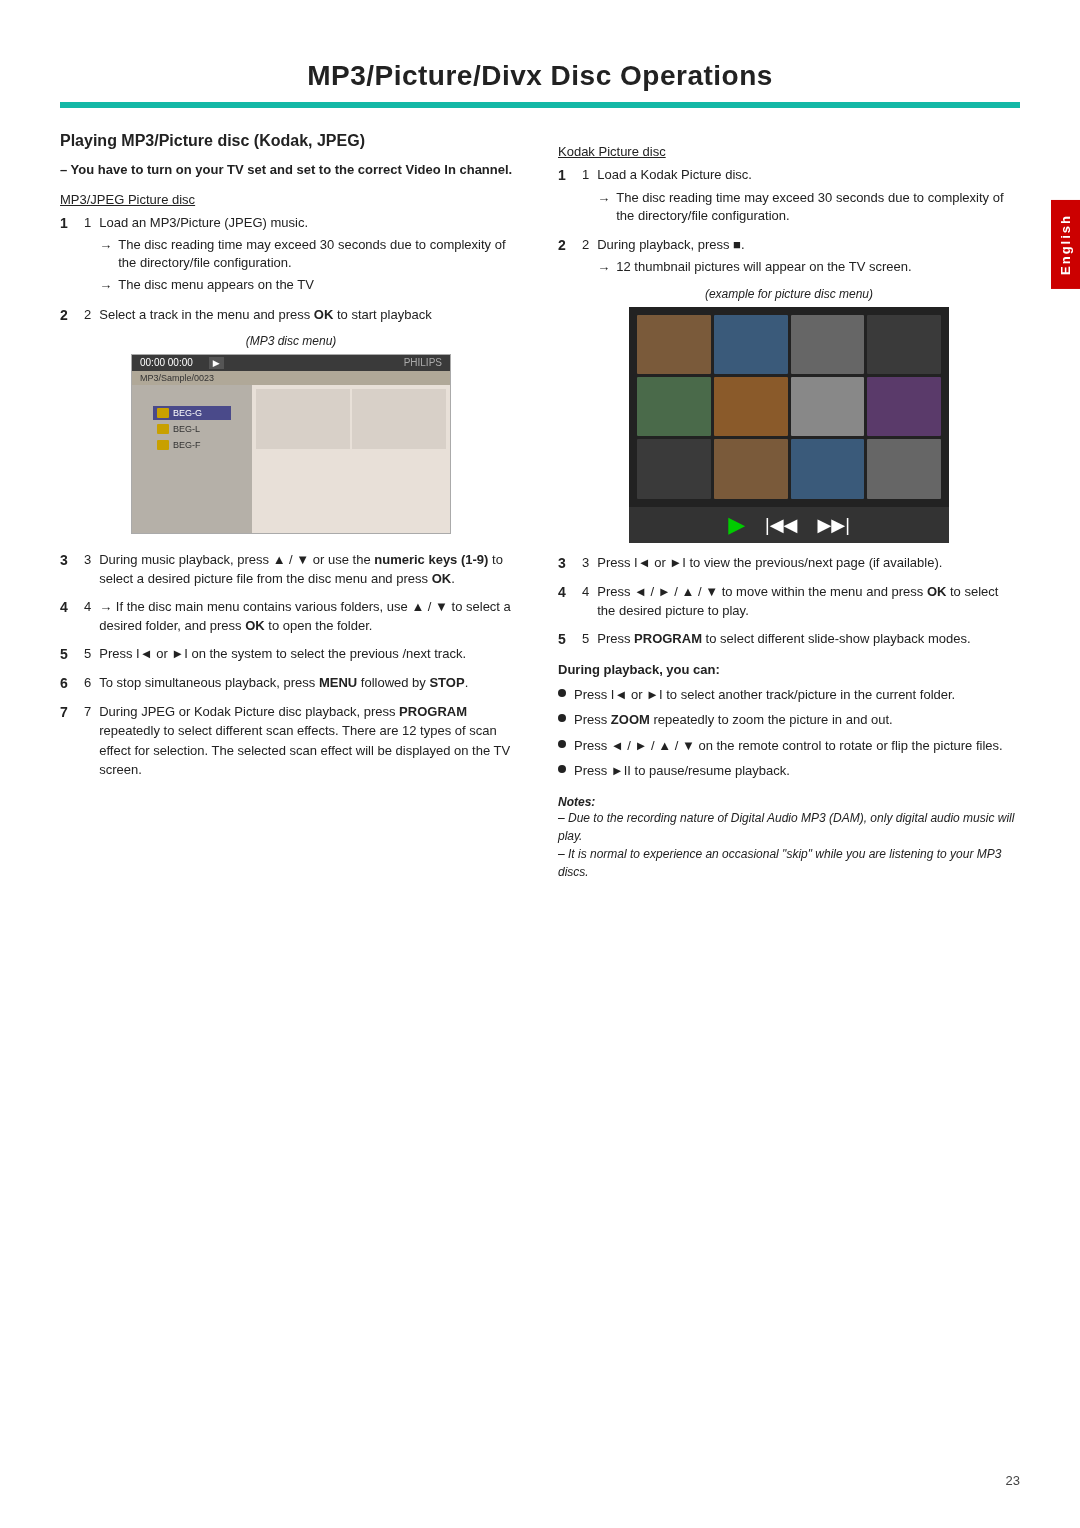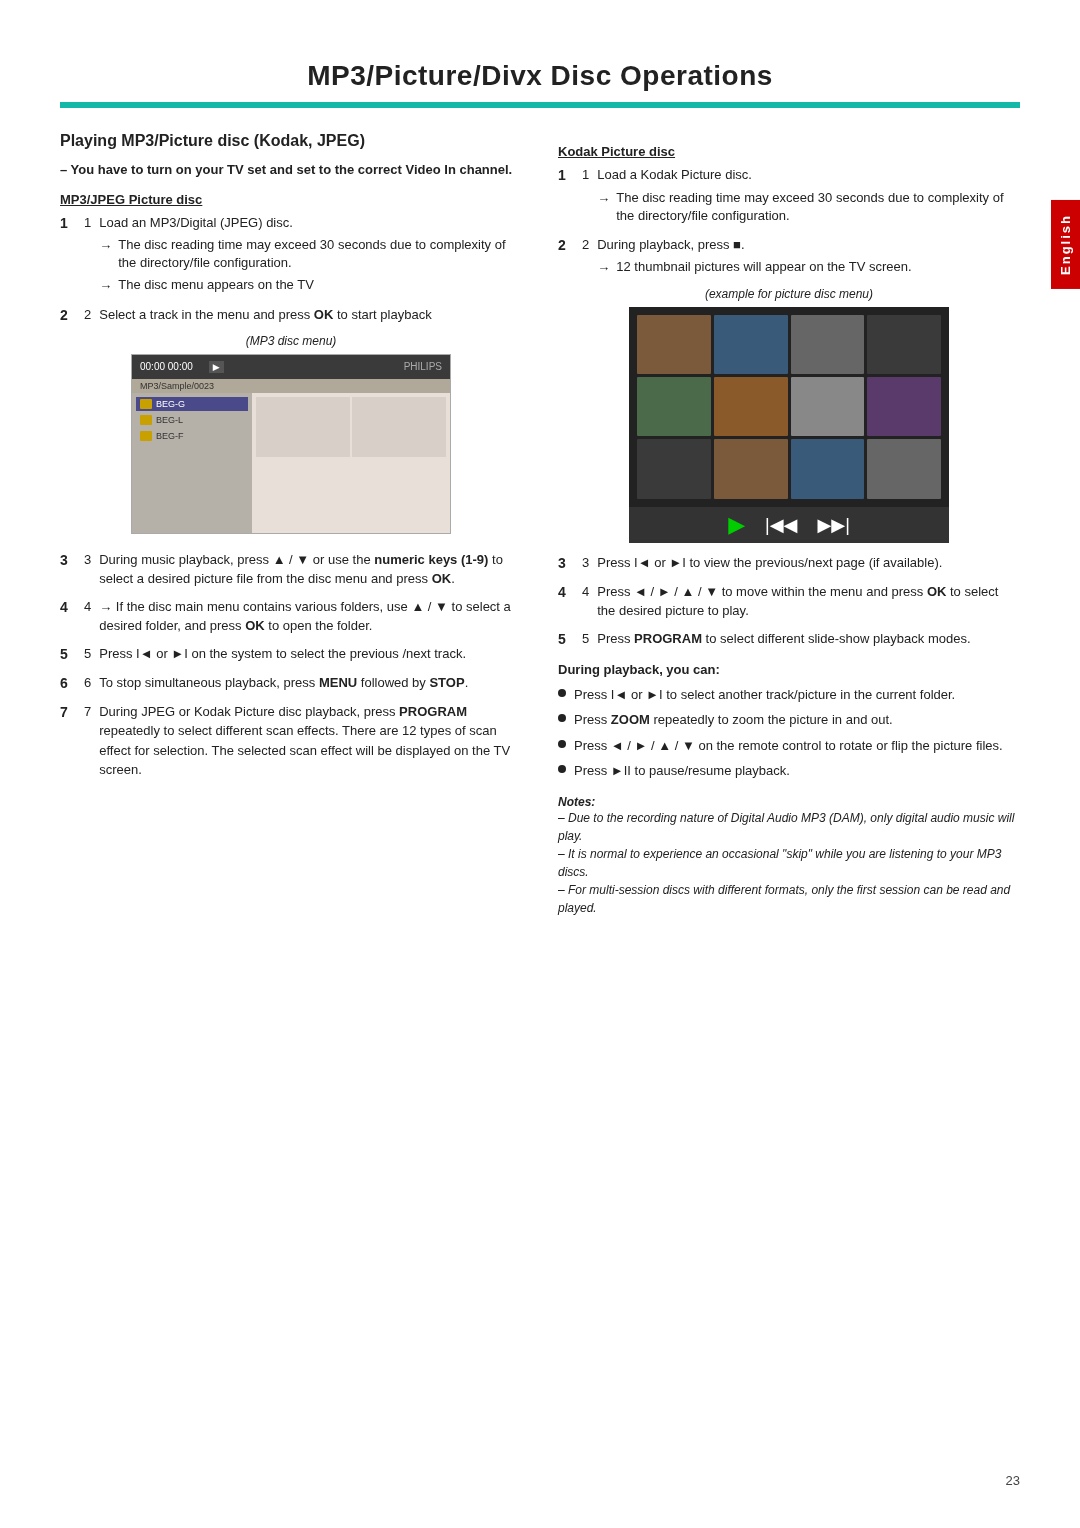--- a/index.html
+++ b/index.html
@@ -56,21 +56,21 @@
       flex: 1 1 50%;
     }
     
     .section-heading {
       font-size: 16px;
       font-weight: bold;
       margin-bottom: 10px;
     }
     .subsection-heading {
       font-size: 13px;
-      font-weight: bold;
+      font-weight: normal;
       text-decoration: underline;
       margin-bottom: 6px;
       margin-top: 12px;
     }
     .important-label {
       font-size: 13px;
       font-weight: bold;
       margin-bottom: 4px;
     }
     .important-text {
@@ -159,21 +159,21 @@
     }
     .disc-menu-inner {
       position: absolute;
       top: 0; left: 0; right: 0; bottom: 0;
       background: #c5bfb5;
       display: flex;
       flex-direction: column;
     }
     .disc-menu-topbar {
       background: #3a3a3a;
-      height: 24px;
+      height: 16px;
       display: flex;
       align-items: center;
       padding: 0 8px;
       gap: 16px;
     }
     .disc-menu-topbar-text {
       color: #fff;
       font-size: 10px;
     }
     .disc-menu-topbar-right {
@@ -181,21 +181,21 @@
       color: #aaa;
       font-size: 10px;
     }
     .disc-menu-body {
       display: flex;
       flex: 1;
     }
     .disc-menu-sidebar {
       width: 120px;
       background: #b5b0a8;
-      padding: 4px;
+      padding: 21px;
       display: flex;
       flex-direction: column;
       gap: 2px;
       text-align: center;
     }
     .disc-menu-folder-item {
       display: flex;
       align-items: center;
       gap: 4px;
       padding: 2px 4px;
@@ -327,21 +327,21 @@
       <div class="important-text">
         <strong>– You have to turn on your TV set and set to the correct Video In channel.</strong>
       </div>
 
       <div class="subsection-heading">MP3/JPEG Picture disc</div>
 
       <ol class="main-list">
         <li>
           <span>1</span>
           <div class="li-content">
-            <span>Load an MP3/Digital (JPEG) disc.</span>
+            <span>Load an MP3/Picture (JPEG) music.</span>
             <div class="arrow-item">
               <span class="arrow">→</span>
               <span>The disc reading time may exceed 30 seconds due to complexity of the directory/file configuration.</span>
             </div>
             <div class="arrow-item">
               <span class="arrow">→</span>
               <span>The disc menu appears on the TV</span>
             </div>
           </div>
         </li>
@@ -513,21 +513,20 @@
         <li>
           <div class="bullet-dot"></div>
           <span>Press ►II to pause/resume playback.</span>
         </li>
       </ul>
 
       <div class="notes-section">
         <div class="notes-label">Notes:</div>
         <div class="notes-text">– Due to the recording nature of Digital Audio MP3 (DAM), only digital audio music will play.</div>
         <div class="notes-text">– It is normal to experience an occasional "skip" while you are listening to your MP3 discs.</div>
-        <div class="notes-text">– For multi-session discs with different formats, only the first session can be read and played.</div>
       </div>
 
     </div>
   </div>
 
   <div class="page-number">23</div>
 
 </div>
 
 </body></html>

